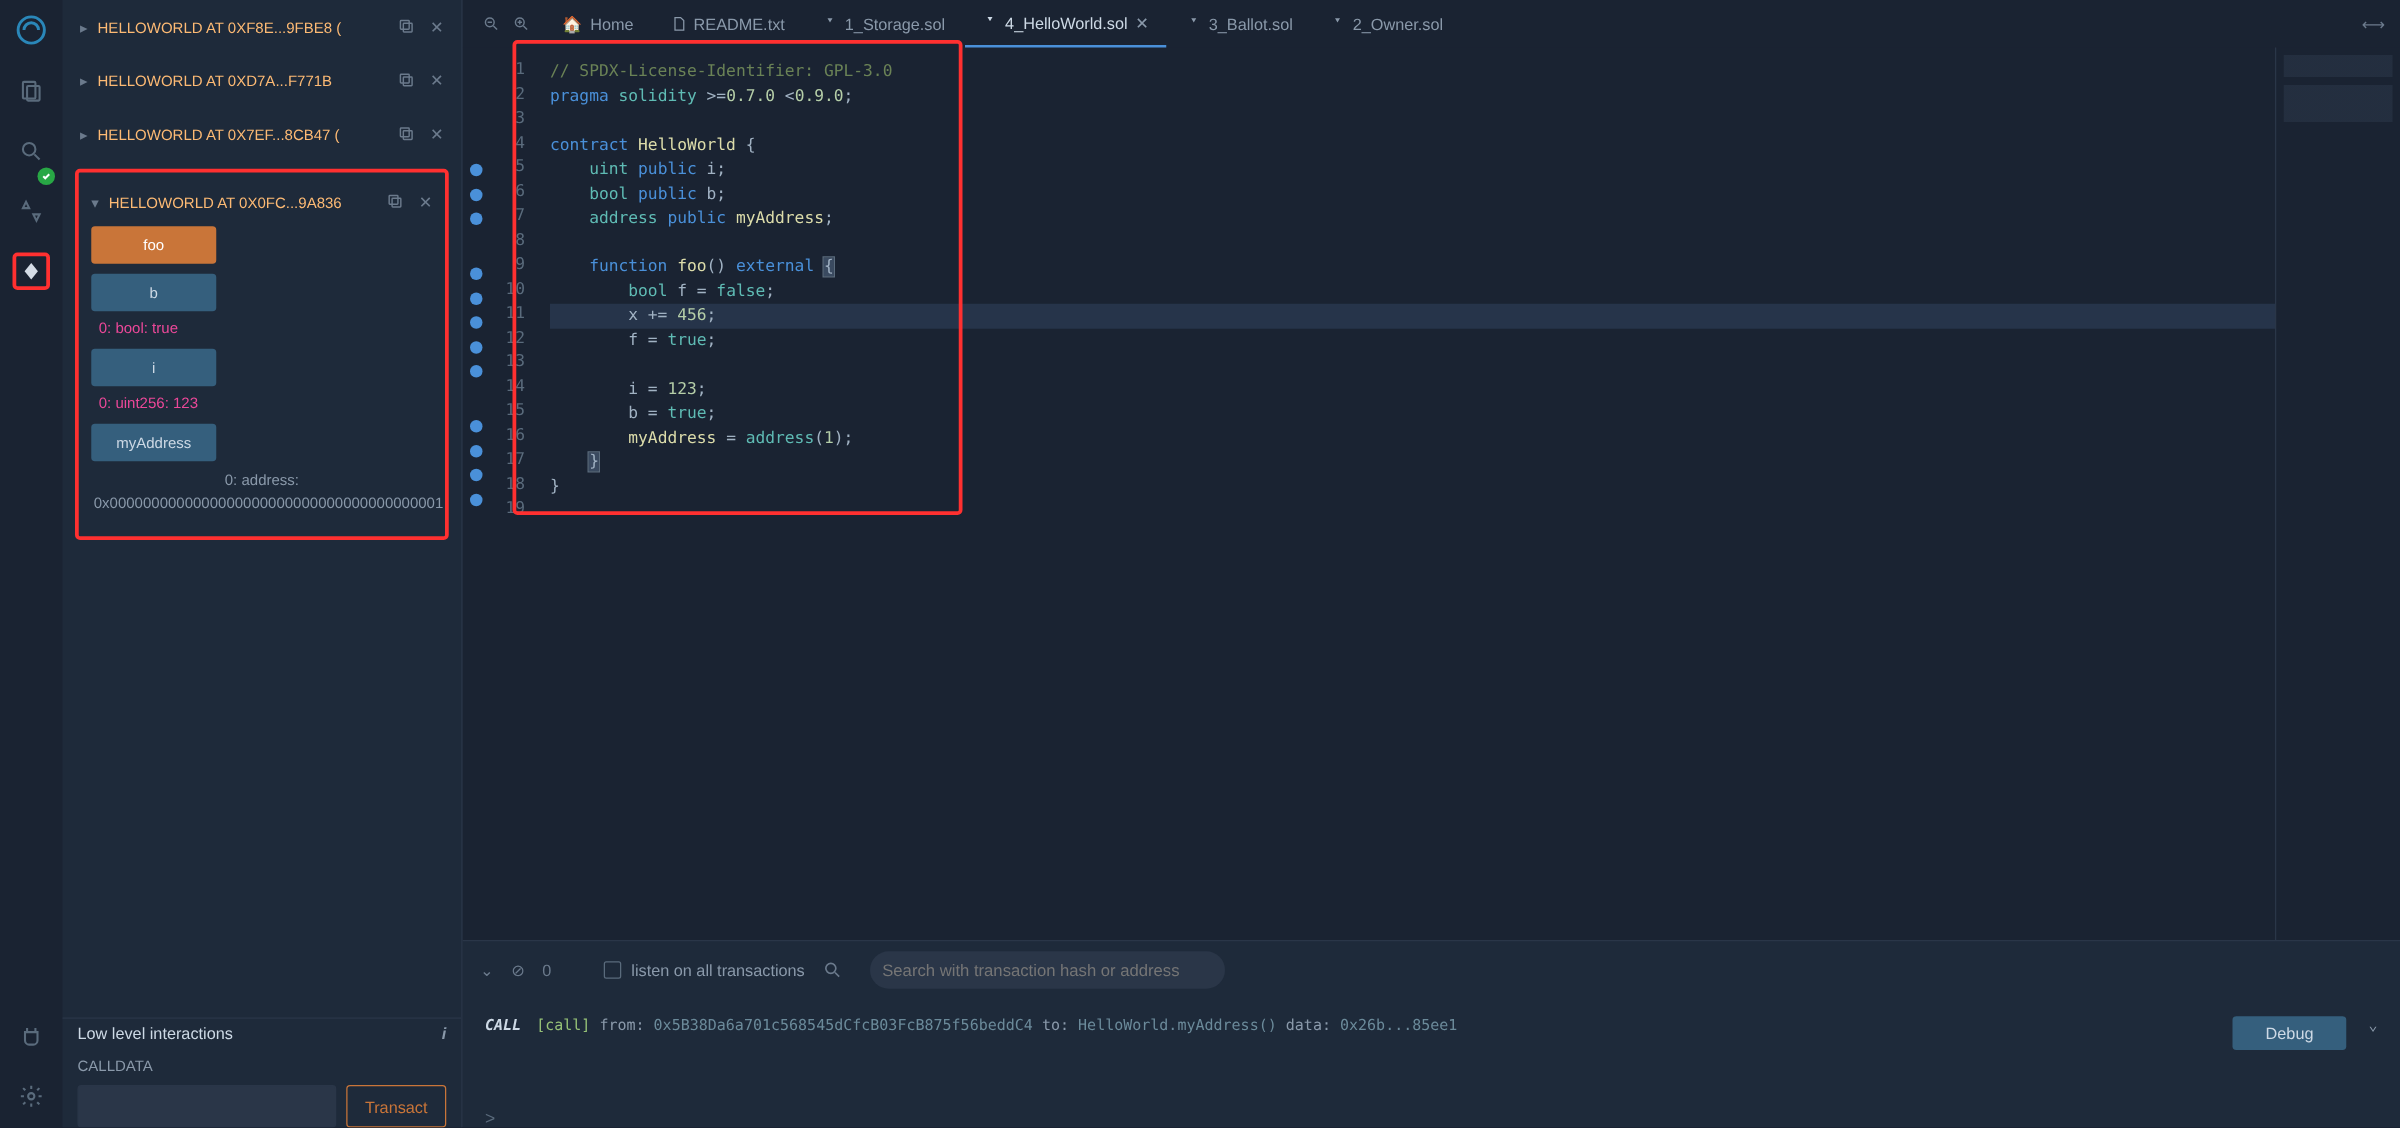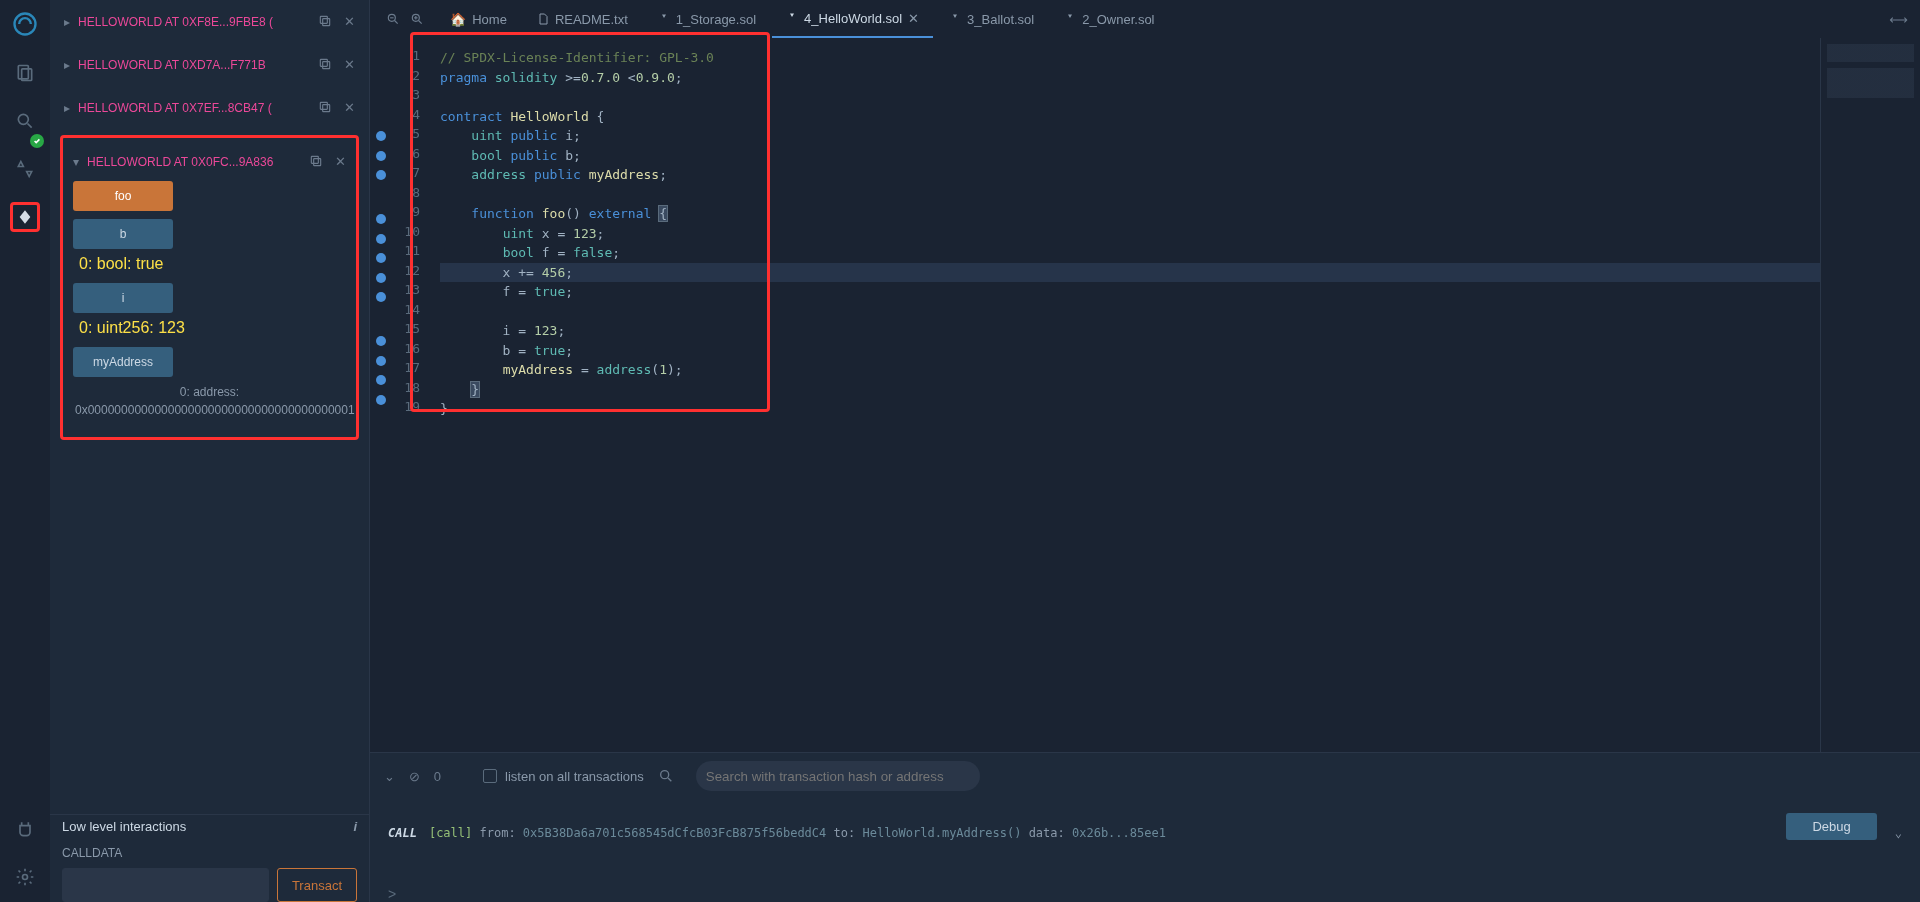--- a/index.html
+++ b/index.html
@@ -17,30 +17,30 @@
 
 
 .side-panel { width: 320px; background: #1e2a3a; border-right: 1px solid #2a3648; display: flex; flex-direction: column; position: relative; }
 .side-panel-header { display: flex; align-items: center; gap: 10px; padding: 16px 14px; }
 .side-panel-title { color: #d4dce6; font-size: 15px; font-weight: 600; letter-spacing: 0.5px; }
 .book-icon { color: #6b7a8c; margin-left: auto; }
 
 .instances { padding: 0 4px; flex: 1; overflow-y: auto; }
 .instance-row { display: flex; align-items: center; padding: 14px 10px; gap: 8px; }
 .instance-chevron { color: #6b7a8c; font-size: 12px; }
-.instance-label { color: #ec4899; font-size: 12px; flex: 1; white-space: nowrap; overflow: hidden; text-overflow: ellipsis; }
+.instance-label { color: #fdba74; font-size: 12px; flex: 1; white-space: nowrap; overflow: hidden; text-overflow: ellipsis; }
 .instance-actions { display: flex; gap: 12px; color: #6b7a8c; }
 .instance-actions span { cursor: pointer; }
 
 .expanded-box { margin: 6px 6px 6px 6px; padding: 12px 10px 16px 10px; }
 .red-highlight { border: 3px solid #ff3030; border-radius: 4px; }
 .fn-btn { display: inline-block; padding: 8px 0; width: 100px; text-align: center; border-radius: 3px; font-size: 12px; margin-top: 8px; cursor: pointer; }
 .fn-orange { background: #c97539; color: #fff; }
 .fn-blue { background: #355f7d; color: #cdd9e5; }
-.fn-result { color: #fde047; font-size: 16px; padding: 6px 2px 2px 6px; }
+.fn-result { color: #ec4899; font-size: 12px; padding: 6px 2px 2px 6px; }
 .fn-result-wrap { color: #8a99aa; font-size: 12px; padding: 6px 2px 2px 2px; text-align: center; line-height: 1.5; }
 
 .lowlevel { padding: 0 12px; border-top: 1px solid #2a3648; }
 .lowlevel-hdr { display: flex; align-items: center; justify-content: space-between; color: #cdd9e5; font-size: 13px; padding: 4px 0; }
 .lowlevel-label { color: #8a99aa; font-size: 12px; padding: 8px 0; }
 .lowlevel-row { display: flex; gap: 8px; }
 .lowlevel-input { flex: 1; background: #2a3648; border: 1px solid #2a3648; border-radius: 3px; height: 34px; color: #cdd9e5; padding: 0 8px; }
 .transact-btn { border: 1px solid #c97539; color: #c97539; background: transparent; padding: 0 14px; height: 34px; border-radius: 3px; cursor: pointer; font-size: 13px; }
 
 
@@ -74,21 +74,21 @@
 .minimap-content { position: absolute; top: 6px; left: 6px; right: 6px; height: 60px; background: linear-gradient(#2a3648 30%, transparent 30%, transparent 40%, #2a3648 40%, #2a3648 90%, transparent 90%); opacity: 0.6; }
 
 
 .terminal { height: 150px; background: #1e2a3a; border-top: 1px solid #2a3648; display: flex; flex-direction: column; }
 .term-toolbar { display: flex; align-items: center; gap: 14px; padding: 8px 14px; }
 .term-toolbar .tool { color: #6b7a8c; cursor: pointer; }
 .term-check { display: flex; align-items: center; gap: 8px; color: #8a99aa; padding-left: 28px; }
 .term-checkbox { width: 14px; height: 14px; border: 1px solid #5a6b7c; border-radius: 2px; }
 .term-search { background: #2a3648; border: none; border-radius: 15px; height: 30px; width: 284px; padding: 0 10px; color: #cdd9e5; margin-left: 8px; }
 .term-body { flex: 1; padding: 14px 18px; font-family: 'Consolas', monospace; font-size: 12px; }
-.term-row { display: flex; align-items: flex-end; gap: 12px; }
+.term-row { display: flex; align-items: flex-start; gap: 12px; }
 .term-call { color: #cdd9e5; font-style: italic; font-weight: bold; }
 .term-tag { color: #95c077; }
 .term-key { color: #8a99aa; }
 .term-val { color: #6b8a9a; }
 .debug-btn { background: #355f7d; color: #cdd9e5; border: none; padding: 6px 26px; border-radius: 3px; cursor: pointer; margin-left: auto; font-size: 13px; }
 .term-chev { color: #8a99aa; padding-left: 6px; cursor: pointer; }
 .term-prompt { color: #5a6b7c; padding: 10px 18px 0; font-size: 14px; }
 
 svg { display: block; }
 </style>
@@ -336,21 +336,20 @@
       <div class="code" id="code-body">
           <div class="code-line"><span class="c-comment">// SPDX-License-Identifier: GPL-3.0</span></div>
           <div class="code-line"><span class="c-kw">pragma</span> <span class="c-kw2">solidity</span> &gt;=<span class="c-num">0.7.0</span> &lt;<span class="c-num">0.9.0</span>;</div>
           <div class="code-line"></div>
           <div class="code-line"><span class="c-kw">contract</span> <span class="c-fn">HelloWorld</span> {</div>
           <div class="code-line">    <span class="c-kw2">uint</span> <span class="c-kw">public</span> i;</div>
           <div class="code-line">    <span class="c-kw2">bool</span> <span class="c-kw">public</span> b;</div>
           <div class="code-line">    <span class="c-kw2">address</span> <span class="c-kw">public</span> <span class="c-fn">myAddress</span>;</div>
           <div class="code-line"></div>
           <div class="code-line">    <span class="c-kw">function</span> <span class="c-fn">foo</span>() <span class="c-kw">external</span> <span class="c-hl">{</span></div>
-          <div class="code-line">        <span class="c-kw2">uint</span> x = <span class="c-num">123</span>;</div>
           <div class="code-line">        <span class="c-kw2">bool</span> f = <span class="c-kw2">false</span>;</div>
           <div class="code-line hl">        x += <span class="c-num">456</span>;</div>
           <div class="code-line">        f = <span class="c-kw2">true</span>;</div>
           <div class="code-line"></div>
           <div class="code-line">        i = <span class="c-num">123</span>;</div>
           <div class="code-line">        b = <span class="c-kw2">true</span>;</div>
           <div class="code-line">        <span class="c-fn">myAddress</span> = <span class="c-kw2">address</span>(<span class="c-num">1</span>);</div>
           <div class="code-line">    <span class="c-hl">}</span></div>
           <div class="code-line">}</div>
         </div>

